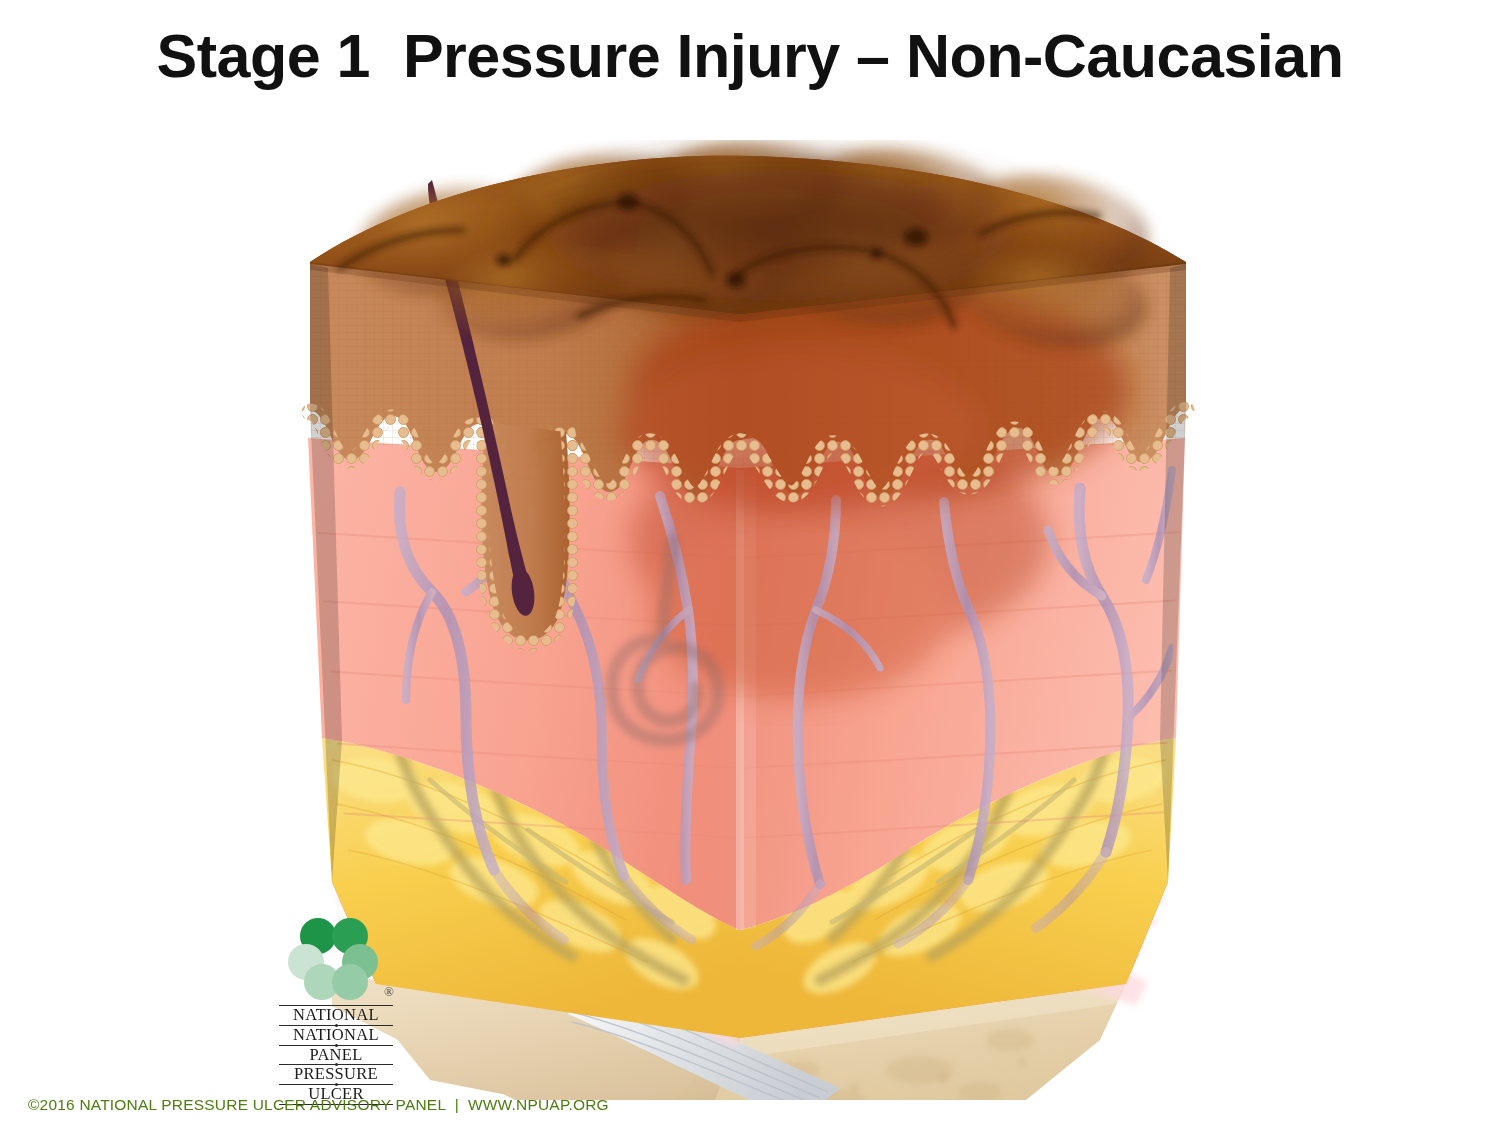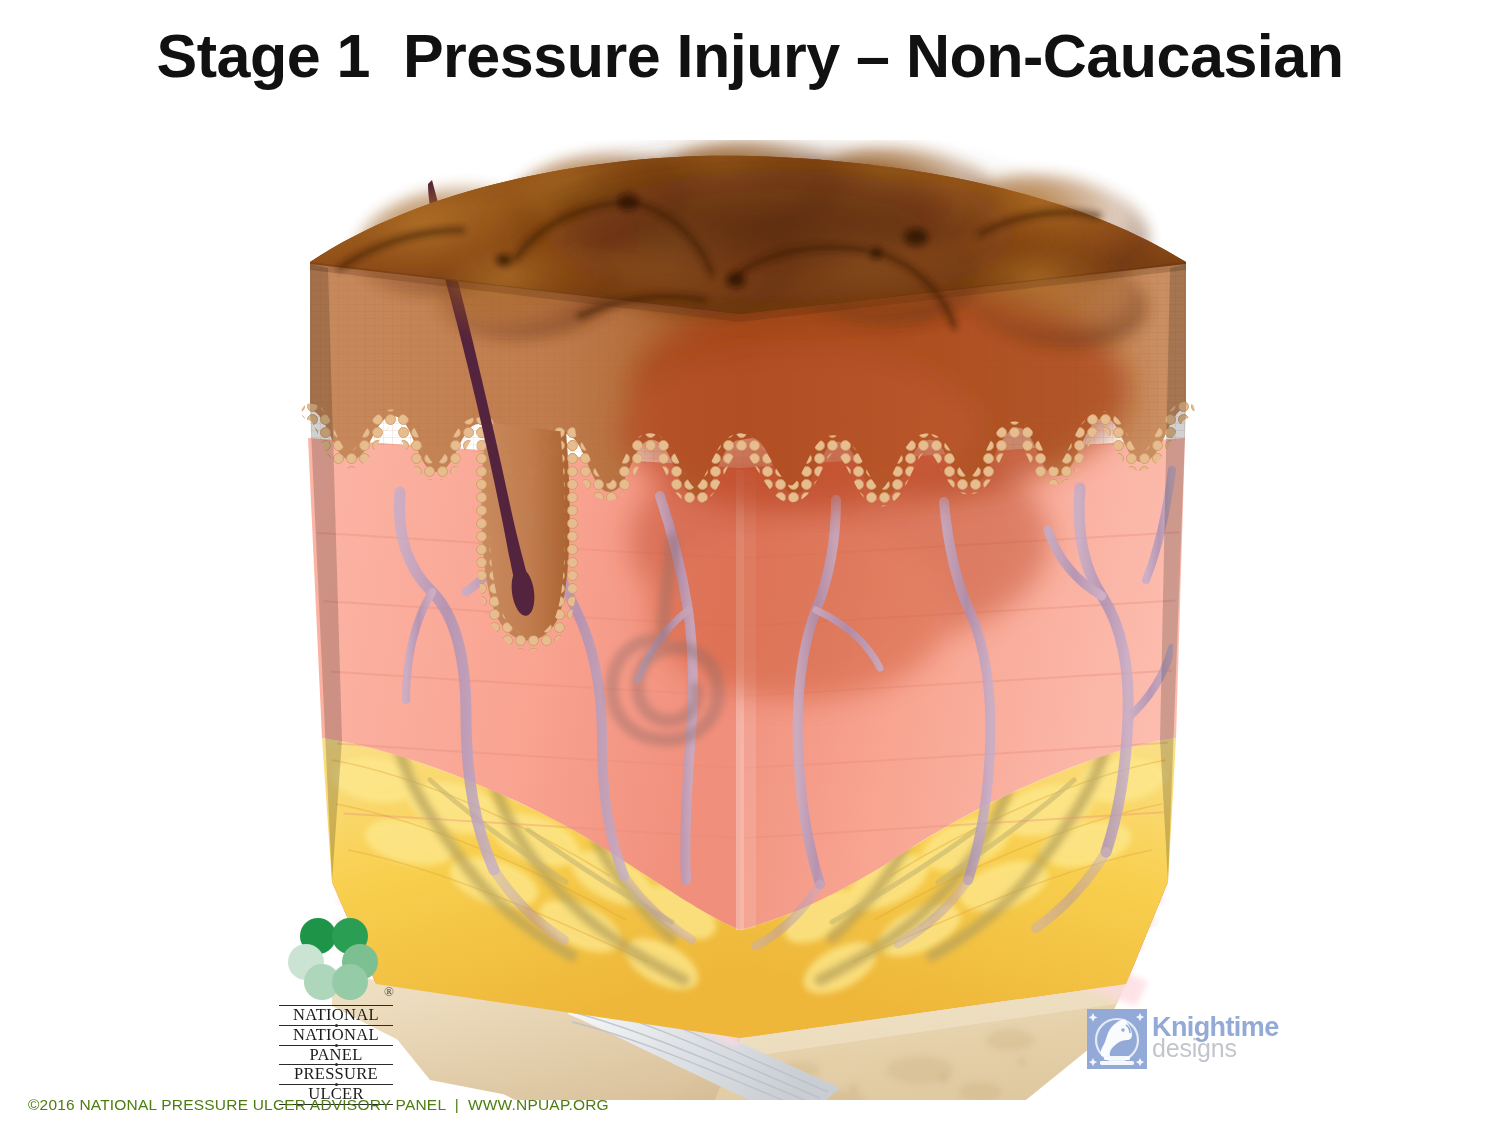--- a/index.html
+++ b/index.html
@@ -535,41 +535,16 @@
         </div>
       <div class="ln">PRESSURE</div>
       <div class="rule">
           <span class="dot"></span>
         </div>
       <div class="ln">ULCER</div>
       <div class="rule"></div>
     </div>
   </div>
 
-  <div class="knight">
-    <svg class="knight-badge" viewBox="0 0 62 62" aria-hidden="true">
-      <rect x="1" y="1" width="60" height="60" fill="#93aad9"></rect>
-      <g fill="#ffffff" opacity="0.9">
-        <path d="M7,5 l1.4,3 3,1.4 -3,1.4 -1.4,3 -1.4,-3 -3,-1.4 3,-1.4 Z"></path>
-        <path d="M54,5 l1.3,2.8 2.8,1.3 -2.8,1.3 -1.3,2.8 -1.3,-2.8 -2.8,-1.3 2.8,-1.3 Z"></path>
-        <path d="M7,50 l1.3,2.8 2.8,1.3 -2.8,1.3 -1.3,2.8 -1.3,-2.8 -2.8,-1.3 2.8,-1.3 Z"></path>
-        <path d="M54,50 l1.3,2.8 2.8,1.3 -2.8,1.3 -1.3,2.8 -1.3,-2.8 -2.8,-1.3 2.8,-1.3 Z"></path>
-      </g>
-      <g fill="none" stroke="#ffffff" stroke-width="2.2" opacity="0.75">
-        <circle cx="31" cy="32" r="21"></circle>
-      </g>
-      <path d="M38,11 C31,13 25,18 22,25 C20,30 19,35 17,38 C15,41 14,45 16,48
-               L24,48 C23,44 25,41 28,38 C32,34 36,32 41,32 C44,32 46,30 46,27
-               C46,22 43,16 38,11 Z" fill="#ffffff" opacity="0.95"></path>
-      <path d="M40,17 C43,19 44,22 44,25" stroke="#93aad9" stroke-width="1.6" fill="none"></path>
-      <circle cx="37" cy="22" r="1.8" fill="#93aad9"></circle>
-      <rect x="18" y="48" width="26" height="4" rx="1.2" fill="#ffffff" opacity="0.9"></rect>
-      <rect x="14" y="53" width="34" height="4" rx="1.4" fill="#ffffff" opacity="0.9"></rect>
-    </svg>
-    <div class="knight-word">
-      <div class="k1">Knightime</div>
-      <div class="k2">designs</div>
-    </div>
-  </div>
 
   <div class="footer">©2016 NATIONAL PRESSURE ULCER ADVISORY PANEL  |  WWW.NPUAP.ORG</div>
 
 </div>
 
 </body></html>

